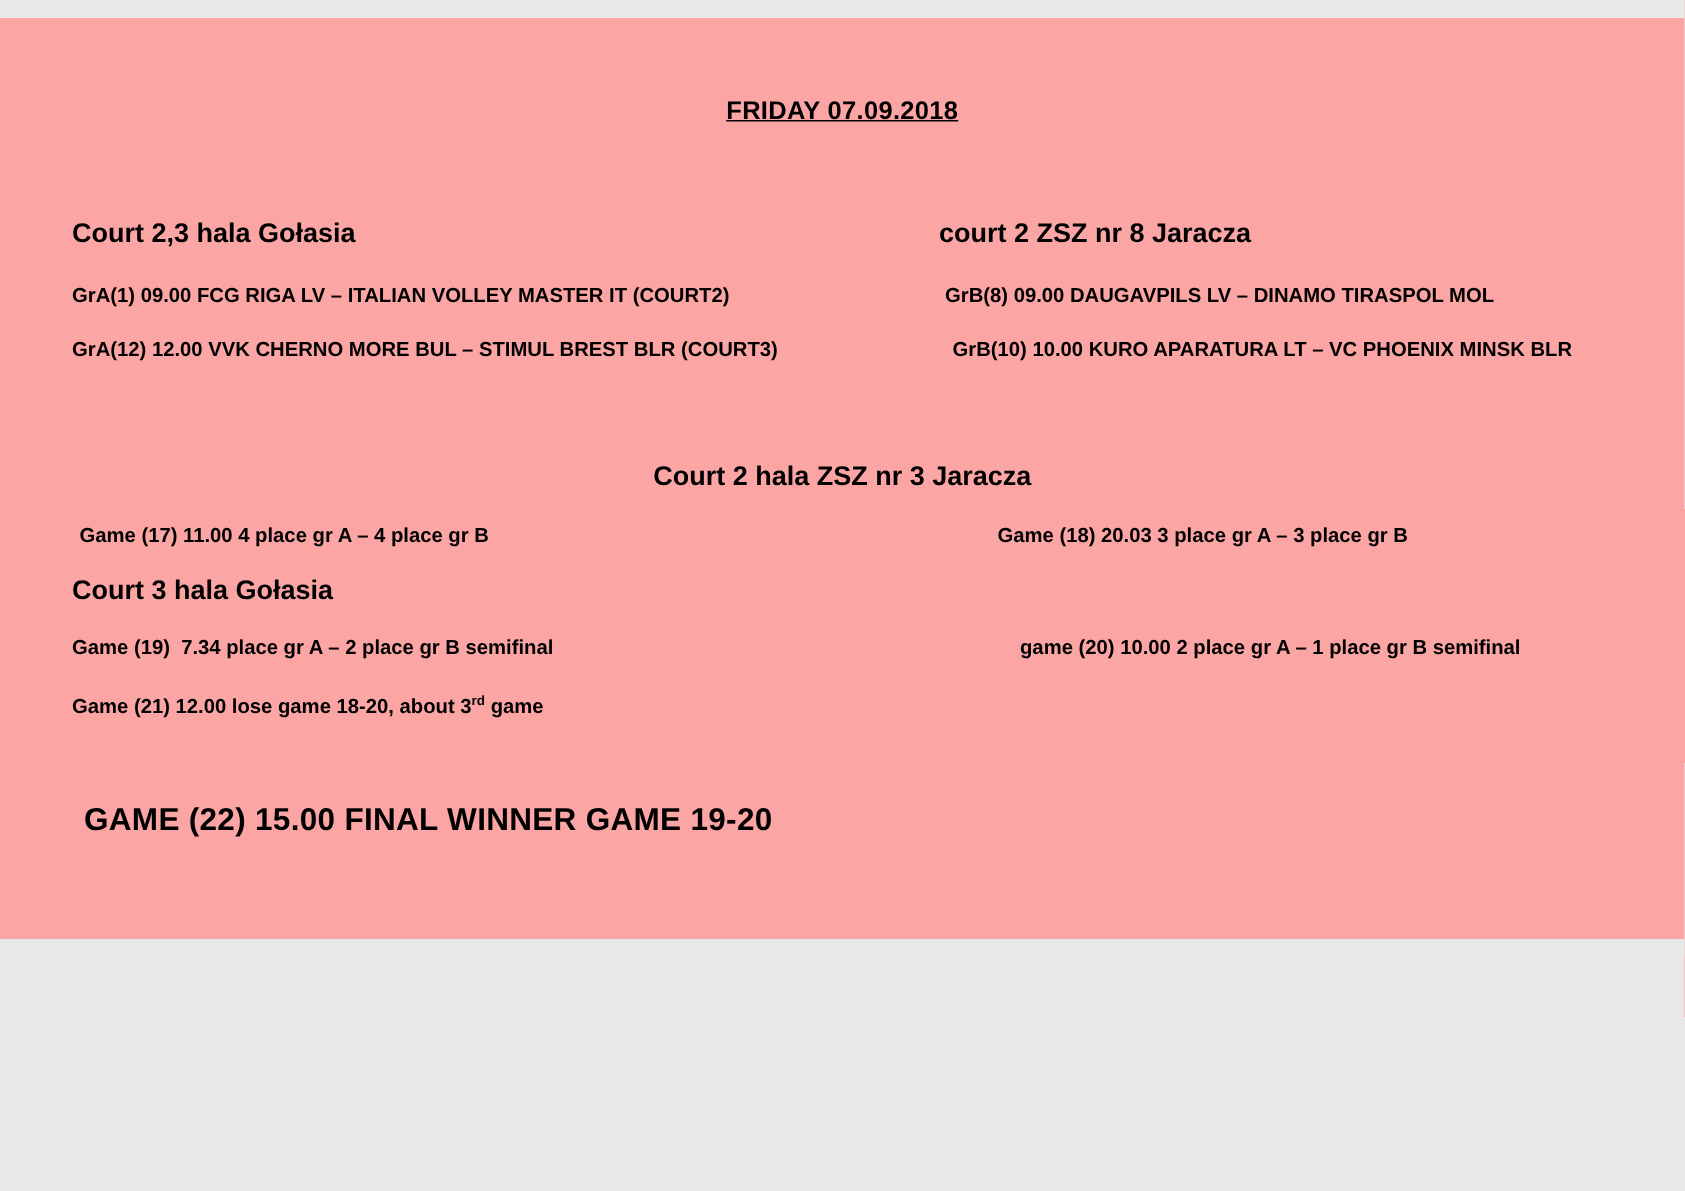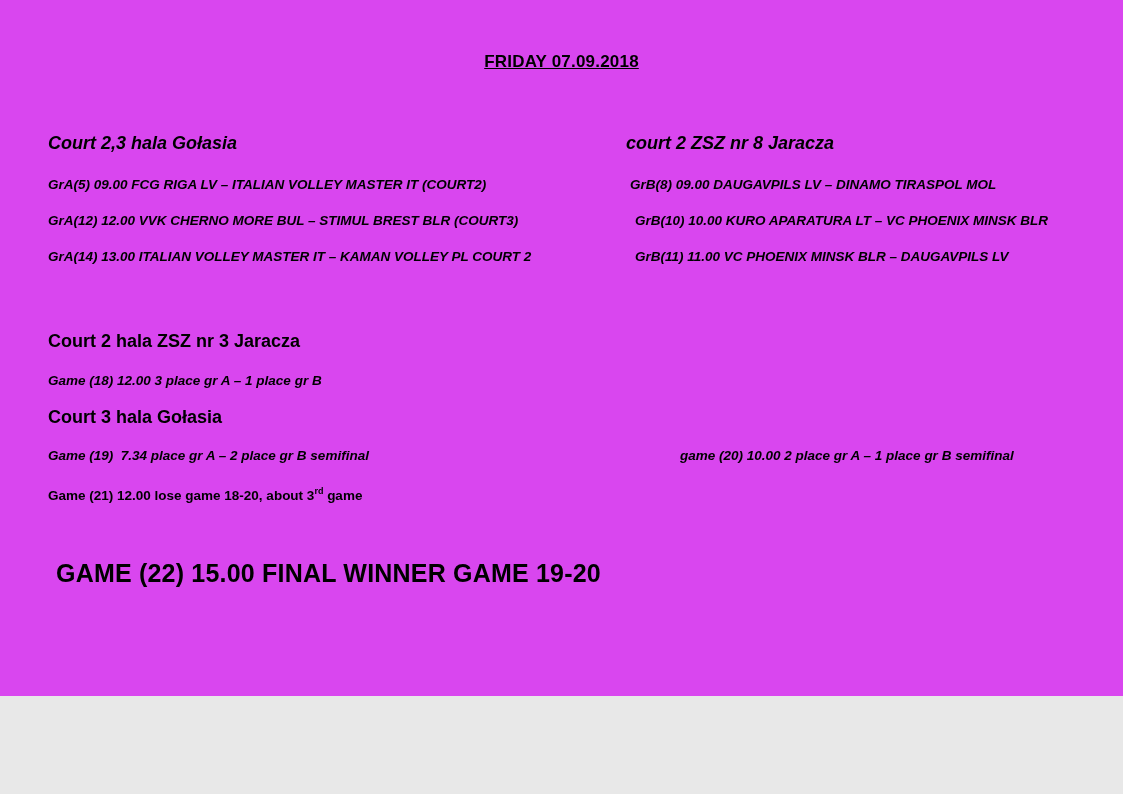--- a/index.html
+++ b/index.html
@@ -1,64 +1,64 @@
 <!DOCTYPE html>
 <html><head>
 <meta charset="utf-8">
 <style>
   html,body{margin:0;padding:0;background:#e8e8e8;}
   .page{
     position:relative;
-    width:1123px;height:696px;
-    margin:0 auto;
-    background:#d946ef;
+    width:1123px;height:614px;
+    margin:12px auto;
+    background:#fca5a5;
     color:#000;
     font-family:"Liberation Sans",sans-serif;
     font-weight:bold;
     overflow:hidden;
     box-sizing:border-box;
     padding:52px 48px 0 48px;
   }
   .center{text-align:center;}
   .day-title{
     display:inline-block;
     font-size:17px;
     text-decoration:underline;
     letter-spacing:.2px;
   }
-  .cols{display:flex;align-items:flex-start;font-style:italic;}
+  .cols{display:flex;align-items:flex-start;}
   .col-left{width:578px;flex:0 0 578px;}
   .col-right{flex:1 1 auto;}
   .court-heading{
     font-size:18px;
     line-height:1.1;
   }
   .friday-headers{margin-top:62px;}
   .friday-rows{margin-top:24px;}
   .match{
     font-size:13.5px;
     white-space:pre-wrap;
     margin-bottom:22px;
     line-height:14px;
   }
   .friday-rows .col-right .match{padding-left:4px;}
   .friday-rows .row:nth-child(n+2) .col-right .match{padding-left:9px;}
   .saturday-title-wrap{margin-top:44px;}
-  .sat-court2{margin-top:24px;}
+  .sat-court2{margin-top:24px;text-align:center;}
   .sat-row{margin-top:22px;}
   .sat-row .match{margin-bottom:0;}
   .sat-left-17{width:617px;flex:0 0 617px;}
   .sat-left-17 .match{padding-left:5px;}
   .sat-left-19{width:632px;flex:0 0 632px;}
   .sat-court3{margin-top:20px;}
   .game21{margin-top:21px;}
   .game21 sup{font-size:9px;vertical-align:super;}
   .final-line{
     margin-top:56px;
-    font-size:25px;
+    font-size:21px;
     padding-left:8px;
     letter-spacing:.2px;
   }
 </style>
 </head>
 <body>
 
 <div class="page">
 
   <div class="center">
@@ -66,55 +66,50 @@
   </div>
 
   <div class="cols friday-headers">
     <div class="col-left court-heading">Court 2,3 hala Gołasia</div>
     <div class="col-right court-heading">court 2 ZSZ nr 8 Jaracza</div>
   </div>
 
   <div class="friday-rows">
     <div class="cols row">
       <div class="col-left">
-          <div class="match">GrA(5) 09.00 FCG RIGA LV – ITALIAN VOLLEY MASTER IT (COURT2)</div>
+          <div class="match">GrA(1) 09.00 FCG RIGA LV – ITALIAN VOLLEY MASTER IT (COURT2)</div>
         </div>
       <div class="col-right">
           <div class="match">GrB(8) 09.00 DAUGAVPILS LV – DINAMO TIRASPOL MOL</div>
         </div>
     </div>
     <div class="cols row">
       <div class="col-left">
           <div class="match">GrA(12) 12.00 VVK CHERNO MORE BUL – STIMUL BREST BLR (COURT3)</div>
         </div>
       <div class="col-right">
           <div class="match">GrB(10) 10.00 KURO APARATURA LT – VC PHOENIX MINSK BLR</div>
         </div>
     </div>
     <div class="cols row">
-      <div class="col-left">
-          <div class="match">GrA(14) 13.00 ITALIAN VOLLEY MASTER IT – KAMAN VOLLEY PL COURT 2</div>
-        </div>
-      <div class="col-right">
-          <div class="match">GrB(11) 11.00 VC PHOENIX MINSK BLR – DAUGAVPILS LV</div>
-        </div>
-    </div>
-    <div class="cols row">
       <div class="col-right">
           <div class="match"></div>
         </div>
     </div>
   </div>
 
 
   <div class="court-heading sat-court2">Court 2 hala ZSZ nr 3 Jaracza</div>
 
   <div class="cols sat-row">
+    <div class="sat-left-17">
+        <div class="match">Game (17) 11.00 4 place gr A – 4 place gr B</div>
+      </div>
     <div class="col-right">
-        <div class="match">Game (18) 12.00 3 place gr A – 1 place gr B</div>
+        <div class="match">Game (18) 20.03 3 place gr A – 3 place gr B</div>
       </div>
   </div>
 
   <div class="court-heading sat-court3">Court 3 hala Gołasia</div>
 
   <div class="cols sat-row">
     <div class="sat-left-19">
         <div class="match">Game (19)  7.34 place gr A – 2 place gr B semifinal</div>
       </div>
     <div class="col-right">

